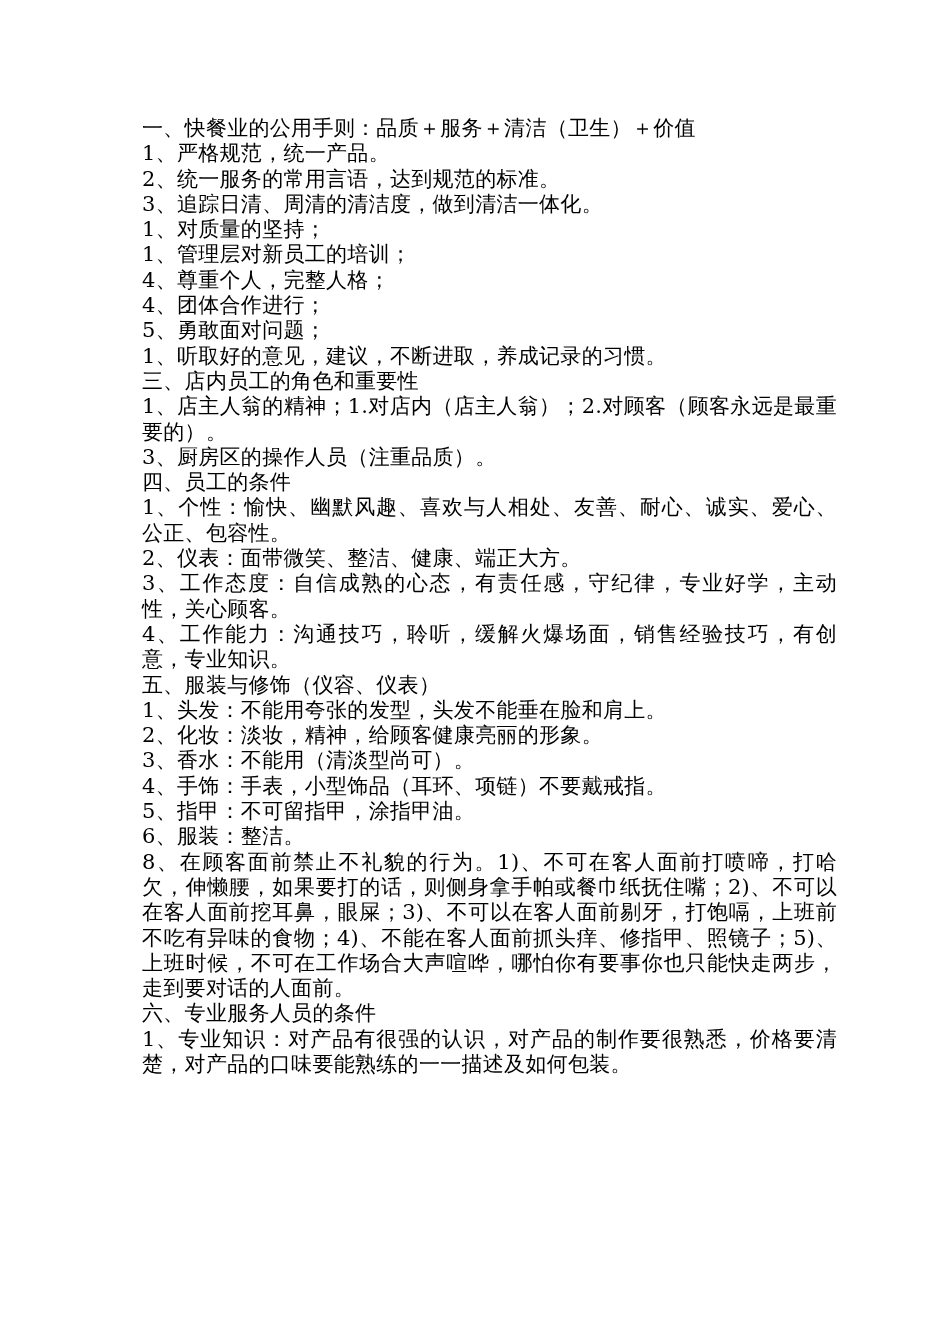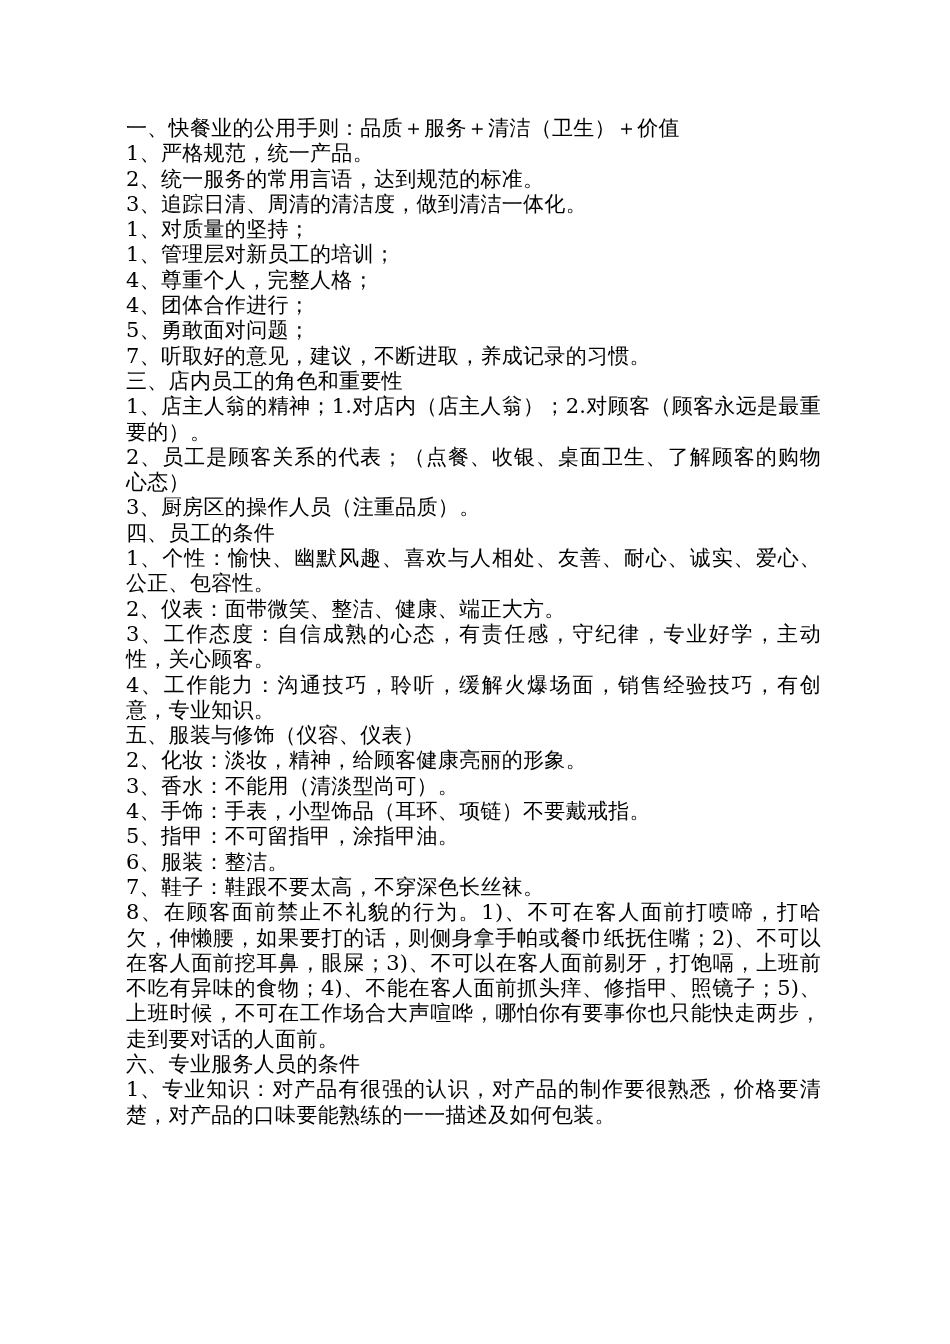--- a/index.html
+++ b/index.html
@@ -18,21 +18,21 @@
   .page {
     position: absolute;
     left: 0;
     top: 0;
     width: 950px;
     height: 1344px;
     background: #ffffff;
   }
   .doc-content {
     position: absolute;
-    left: 126px;
+    left: 142px;
     top: 116px;
     width: 695px;
     font-size: 21px;
     line-height: 25.3px;
     text-align: justify;
     letter-spacing: 0.3px;
   }
   .doc-content p {
     margin: 0;
     padding: 0;
@@ -45,34 +45,33 @@
   <div class="doc-content" id="doc-content">
       <p>一、快餐业的公用手则：品质＋服务＋清洁（卫生）＋价值</p>
       <p>1、严格规范，统一产品。</p>
       <p>2、统一服务的常用言语，达到规范的标准。</p>
       <p>3、追踪日清、周清的清洁度，做到清洁一体化。</p>
       <p>1、对质量的坚持；</p>
       <p>1、管理层对新员工的培训；</p>
       <p>4、尊重个人，完整人格；</p>
       <p>4、团体合作进行；</p>
       <p>5、勇敢面对问题；</p>
-      <p>7、听取好的意见，建议，不断进取，养成记录的习惯。</p>
+      <p>1、听取好的意见，建议，不断进取，养成记录的习惯。</p>
       <p>三、店内员工的角色和重要性</p>
       <p>1、店主人翁的精神；1.对店内（店主人翁）；2.对顾客（顾客永远是最重要的）。</p>
-      <p>2、员工是顾客关系的代表；（点餐、收银、桌面卫生、了解顾客的购物心态）</p>
       <p>3、厨房区的操作人员（注重品质）。</p>
       <p>四、员工的条件</p>
       <p>1、个性：愉快、幽默风趣、喜欢与人相处、友善、耐心、诚实、爱心、公正、包容性。</p>
       <p>2、仪表：面带微笑、整洁、健康、端正大方。</p>
       <p>3、工作态度：自信成熟的心态，有责任感，守纪律，专业好学，主动性，关心顾客。</p>
       <p>4、工作能力：沟通技巧，聆听，缓解火爆场面，销售经验技巧，有创意，专业知识。</p>
       <p>五、服装与修饰（仪容、仪表）</p>
+      <p>1、头发：不能用夸张的发型，头发不能垂在脸和肩上。</p>
       <p>2、化妆：淡妆，精神，给顾客健康亮丽的形象。</p>
       <p>3、香水：不能用（清淡型尚可）。</p>
       <p>4、手饰：手表，小型饰品（耳环、项链）不要戴戒指。</p>
       <p>5、指甲：不可留指甲，涂指甲油。</p>
       <p>6、服装：整洁。</p>
-      <p>7、鞋子：鞋跟不要太高，不穿深色长丝袜。</p>
       <p>8、在顾客面前禁止不礼貌的行为。1)、不可在客人面前打喷啼，打哈欠，伸懒腰，如果要打的话，则侧身拿手帕或餐巾纸抚住嘴；2)、不可以在客人面前挖耳鼻，眼屎；3)、不可以在客人面前剔牙，打饱嗝，上班前不吃有异味的食物；4)、不能在客人面前抓头痒、修指甲、照镜子；5)、上班时候，不可在工作场合大声喧哗，哪怕你有要事你也只能快走两步，走到要对话的人面前。</p>
       <p>六、专业服务人员的条件</p>
       <p>1、专业知识：对产品有很强的认识，对产品的制作要很熟悉，价格要清楚，对产品的口味要能熟练的一一描述及如何包装。</p>
     </div>
 </div>
 
 </body></html>

